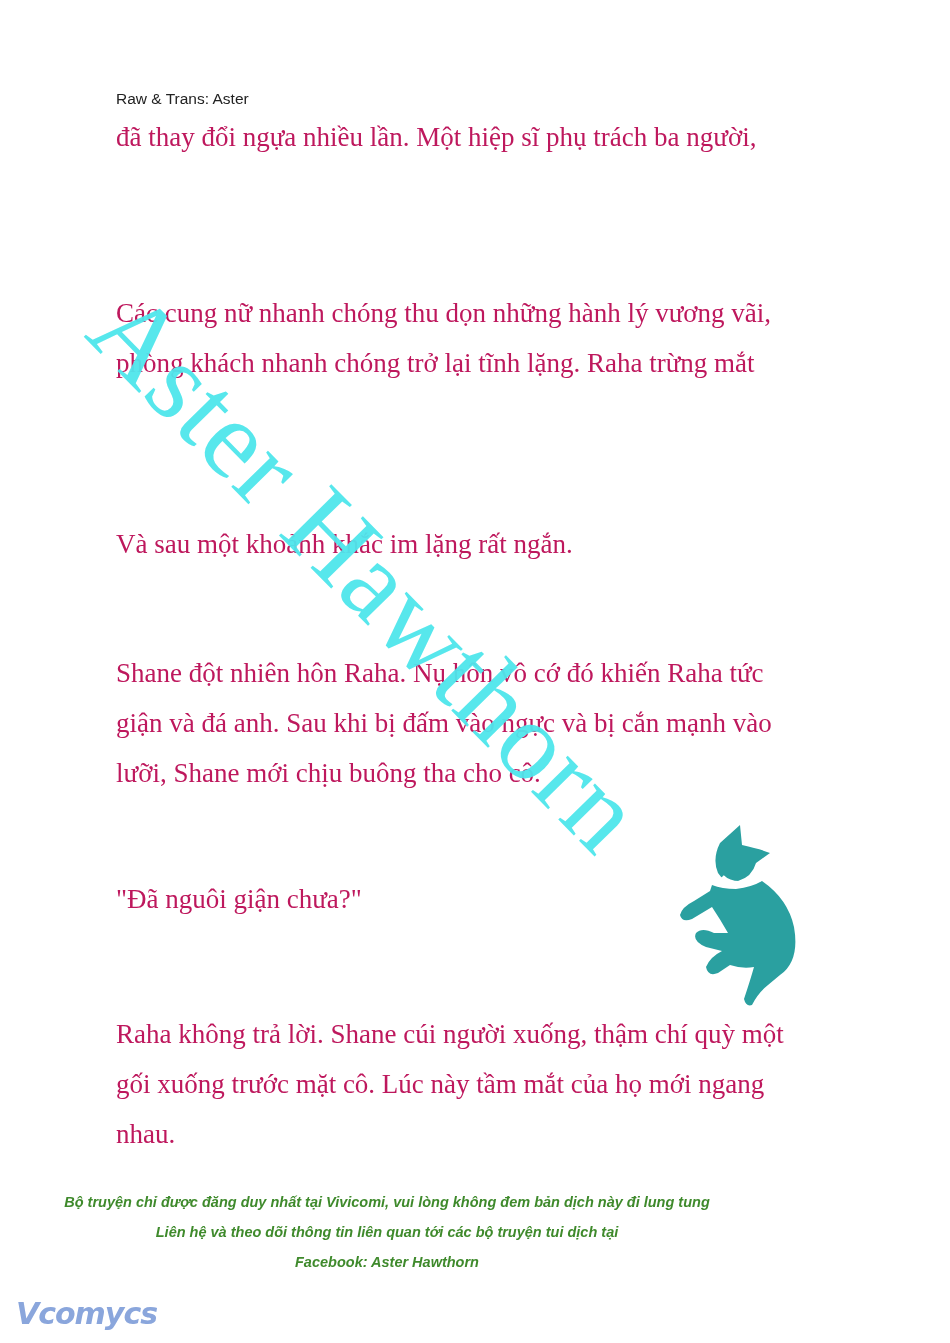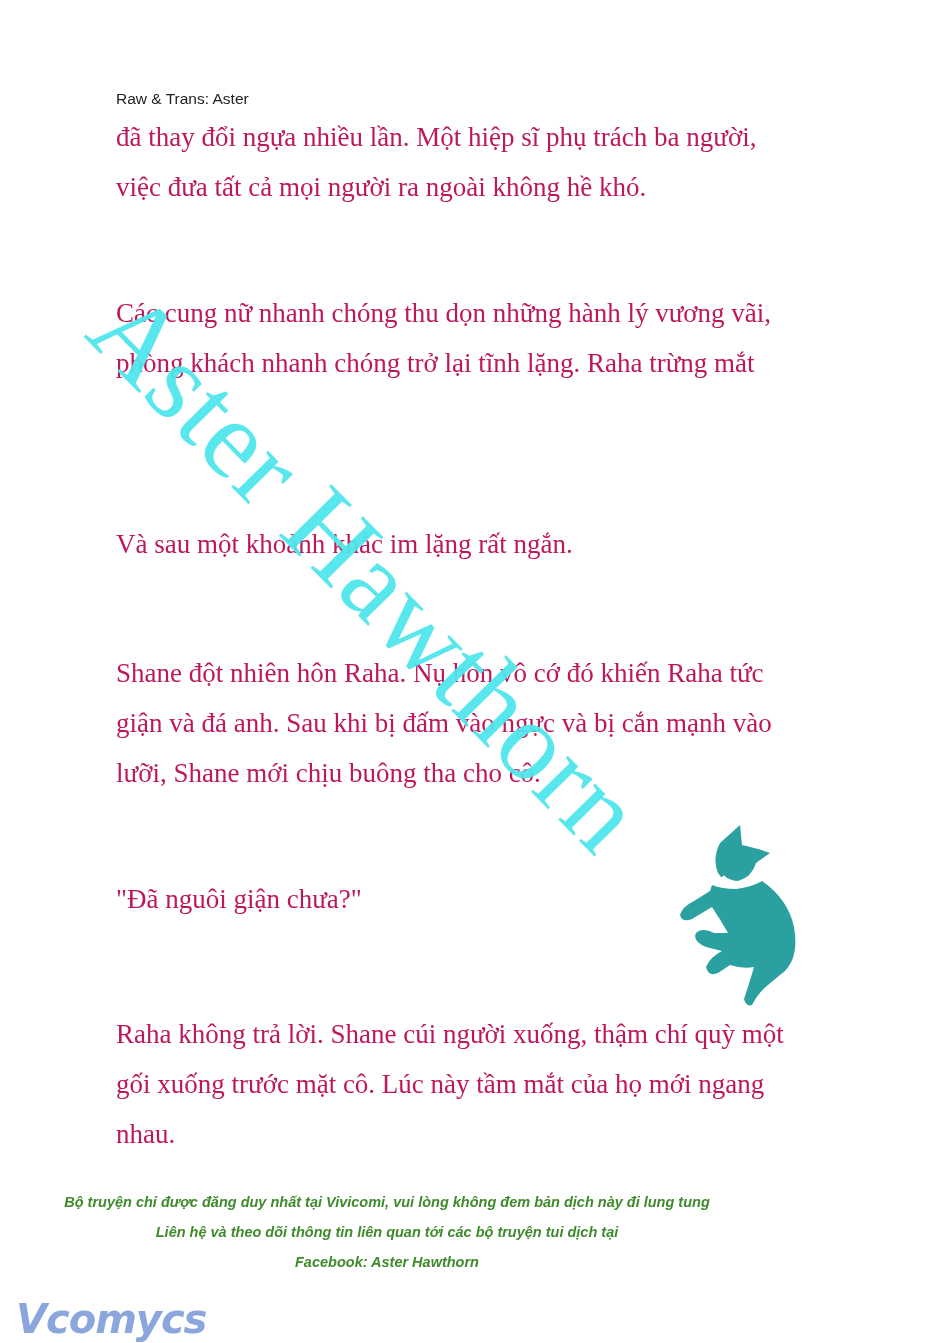--- a/index.html
+++ b/index.html
@@ -25,31 +25,30 @@
     }
     .cat { position: absolute; left: 672px; top: 815px; width: 140px; height: 195px; }
     .footer {
       position: absolute; left: 0; width: 774px; text-align: center;
       font-family: "Liberation Sans", sans-serif; font-style: italic; font-weight: bold;
       font-size: 14.5px; color: #3f8a2c;
     }
     .logo {
       position: absolute; left: 16px; top: 1296px;
       font-family: "DejaVu Sans", sans-serif; font-style: italic; font-weight: bold;
-      font-size: 40px; color: #8aa6dc; letter-spacing: -1px;
+      font-size: 30px; color: #8aa6dc; letter-spacing: -1px;
     }
   </style>
 </head>
 <body>
 
 <div class="header">Raw &amp; Trans: Aster</div>
 
 <div class="body-text" style="top:112px">
   <div>đã thay đổi ngựa nhiều lần. Một hiệp sĩ phụ trách ba người,</div>
-  <div>việc đưa tất cả mọi người ra ngoài không hề khó.</div>
 </div>
 
 <div class="body-text" style="top:288px">
   <div>Các cung nữ nhanh chóng thu dọn những hành lý vương vãi,</div>
   <div>phòng khách nhanh chóng trở lại tĩnh lặng. Raha trừng mắt</div>
 </div>
 
 <div class="body-text" style="top:519px">
   <div>Và sau một khoảnh khắc im lặng rất ngắn.</div>
 </div>

